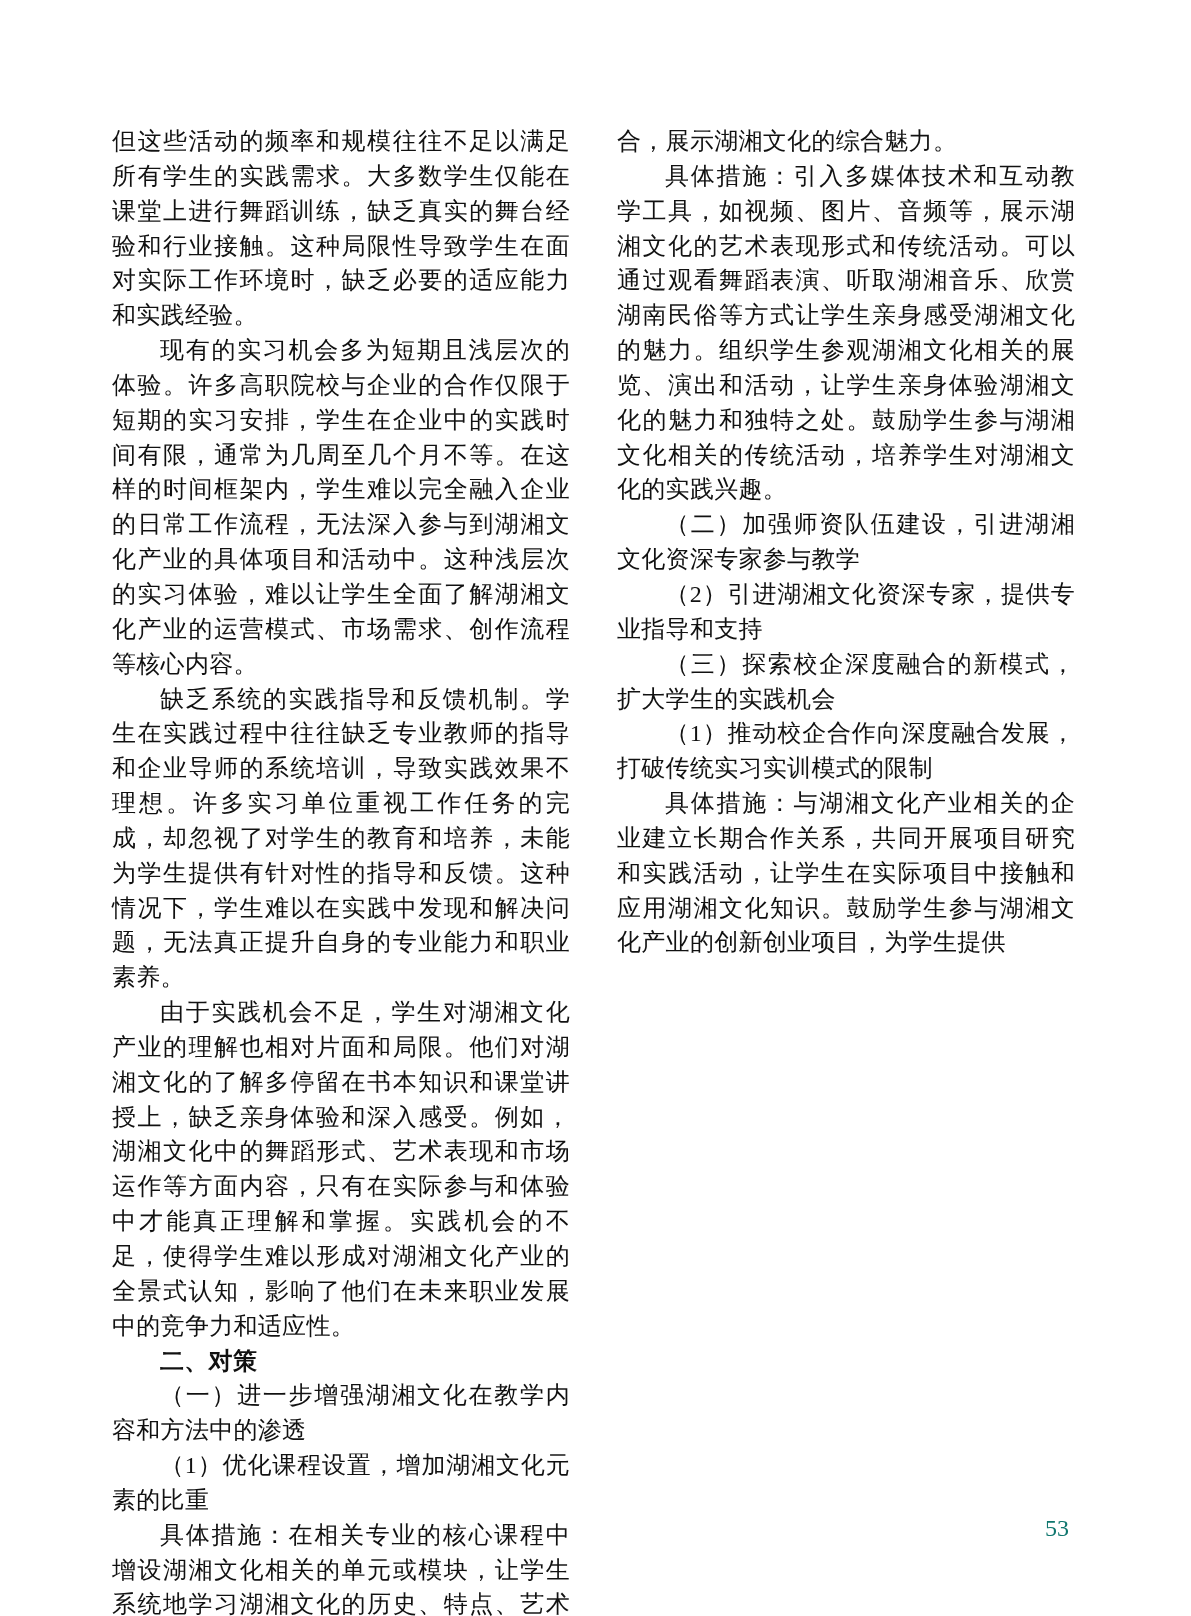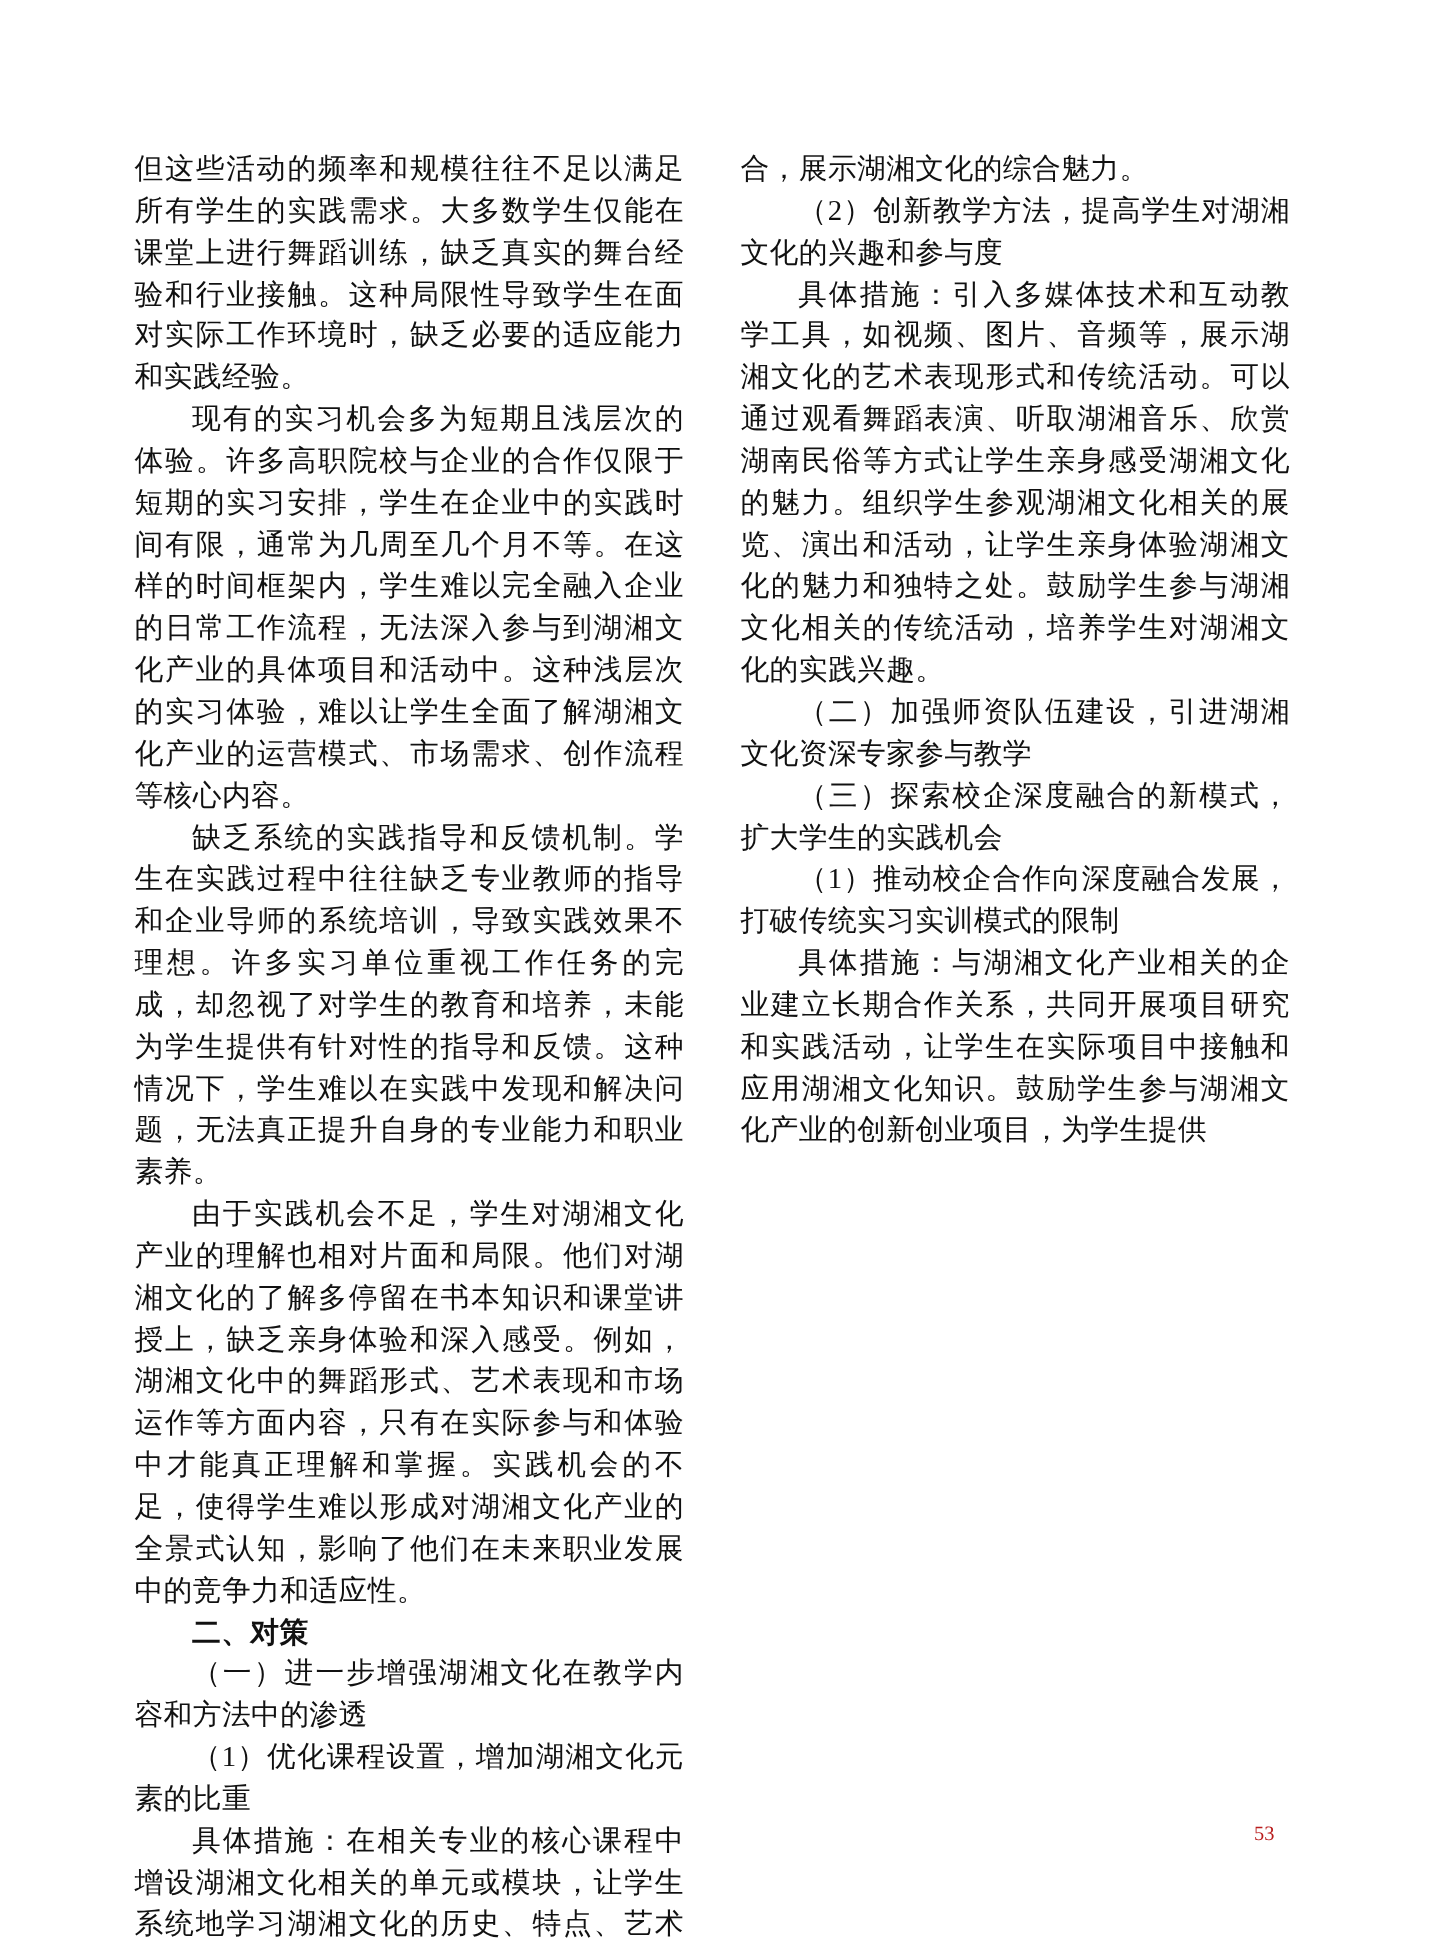--- a/index.html
+++ b/index.html
@@ -39,46 +39,46 @@
     text-indent: 2em;
   }
   .column p.heading {
     font-family: "Liberation Sans", "DejaVu Sans", sans-serif;
     font-weight: 700;
   }
   .page-number {
     position: absolute;
     top: 1513px;
     left: 1045px;
-    font-size: 17px;
+    font-size: 24px;
     line-height: 30px;
-    color: #b91c1c;
+    color: #0f766e;
   }
 </style>
 </head>
 <body>
 
 <div class="page">
 
   <div class="column col-left">
     <p>但这些活动的频率和规模往往不足以满足所有学生的实践需求。大多数学生仅能在课堂上进行舞蹈训练，缺乏真实的舞台经验和行业接触。这种局限性导致学生在面对实际工作环境时，缺乏必要的适应能力和实践经验。</p>
     <p class="indent">现有的实习机会多为短期且浅层次的体验。许多高职院校与企业的合作仅限于短期的实习安排，学生在企业中的实践时间有限，通常为几周至几个月不等。在这样的时间框架内，学生难以完全融入企业的日常工作流程，无法深入参与到湖湘文化产业的具体项目和活动中。这种浅层次的实习体验，难以让学生全面了解湖湘文化产业的运营模式、市场需求、创作流程等核心内容。</p>
     <p class="indent">缺乏系统的实践指导和反馈机制。学生在实践过程中往往缺乏专业教师的指导和企业导师的系统培训，导致实践效果不理想。许多实习单位重视工作任务的完成，却忽视了对学生的教育和培养，未能为学生提供有针对性的指导和反馈。这种情况下，学生难以在实践中发现和解决问题，无法真正提升自身的专业能力和职业素养。</p>
     <p class="indent">由于实践机会不足，学生对湖湘文化产业的理解也相对片面和局限。他们对湖湘文化的了解多停留在书本知识和课堂讲授上，缺乏亲身体验和深入感受。例如，湖湘文化中的舞蹈形式、艺术表现和市场运作等方面内容，只有在实际参与和体验中才能真正理解和掌握。实践机会的不足，使得学生难以形成对湖湘文化产业的全景式认知，影响了他们在未来职业发展中的竞争力和适应性。</p>
     <p class="indent heading">二、对策</p>
     <p class="indent">（一）进一步增强湖湘文化在教学内容和方法中的渗透</p>
     <p class="indent">（1）优化课程设置，增加湖湘文化元素的比重</p>
     <p class="indent">具体措施：在相关专业的核心课程中增设湖湘文化相关的单元或模块，让学生系统地学习湖湘文化的历史、特点、艺术表现形式等内容；在选修课程中设置湖湘文化专题课程，让学生有机会深入了解湖湘文化的不同方面，除了舞蹈外还可以加入如湖南曲艺、湖南绘画、湖南剪纸等，将湖湘文化元素融入到跨学科的课程设计中，通过多个学科的结</p>
   </div>
 
   <div class="column col-right">
     <p>合，展示湖湘文化的综合魅力。</p>
-    <p class="indent">（2）创新教学方法，提高学生对湖湘文化的兴趣和参与度</p>
     <p class="indent">具体措施：引入多媒体技术和互动教学工具，如视频、图片、音频等，展示湖湘文化的艺术表现形式和传统活动。可以通过观看舞蹈表演、听取湖湘音乐、欣赏湖南民俗等方式让学生亲身感受湖湘文化的魅力。组织学生参观湖湘文化相关的展览、演出和活动，让学生亲身体验湖湘文化的魅力和独特之处。鼓励学生参与湖湘文化相关的传统活动，培养学生对湖湘文化的实践兴趣。</p>
     <p class="indent">（二）加强师资队伍建设，引进湖湘文化资深专家参与教学</p>
+    <p class="indent">（2）引进湖湘文化资深专家，提供专业指导和支持</p>
     <p class="indent">（三）探索校企深度融合的新模式，扩大学生的实践机会</p>
     <p class="indent">（1）推动校企合作向深度融合发展，打破传统实习实训模式的限制</p>
     <p class="indent">具体措施：与湖湘文化产业相关的企业建立长期合作关系，共同开展项目研究和实践活动，让学生在实际项目中接触和应用湖湘文化知识。鼓励学生参与湖湘文化产业的创新创业项目，为学生提供</p>
   </div>
 
   <div class="page-number">53</div>
 
 </div>
 
 </body></html>

